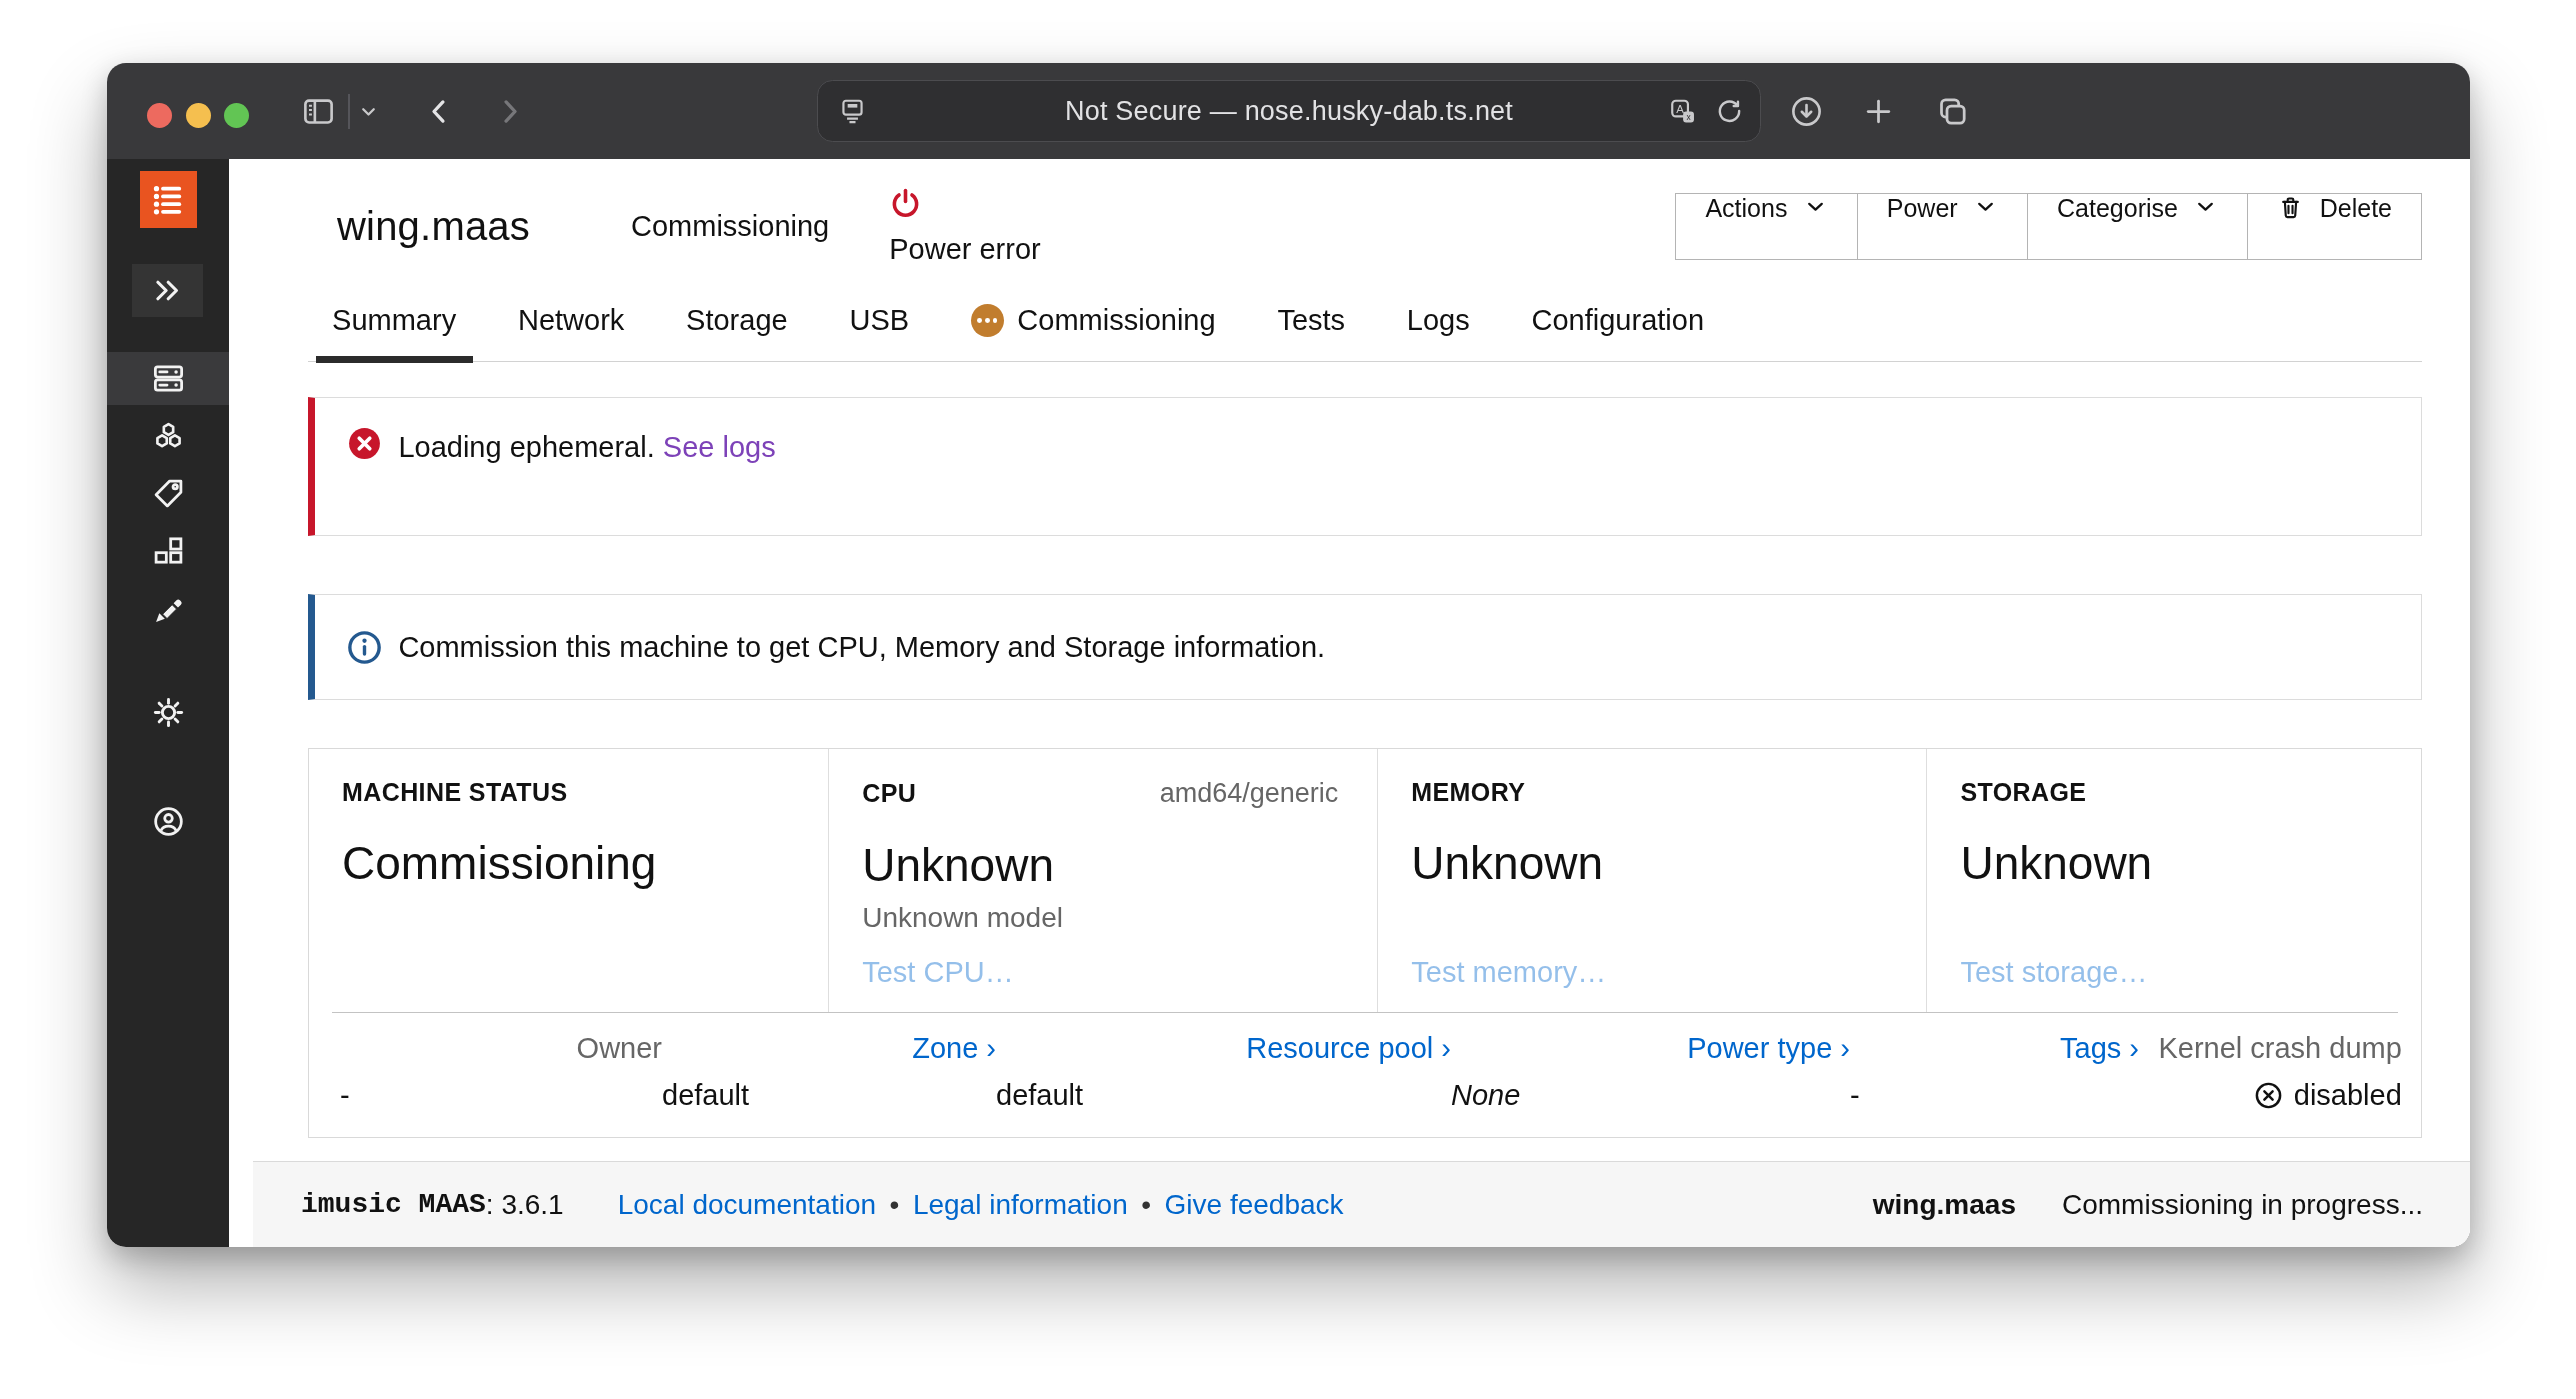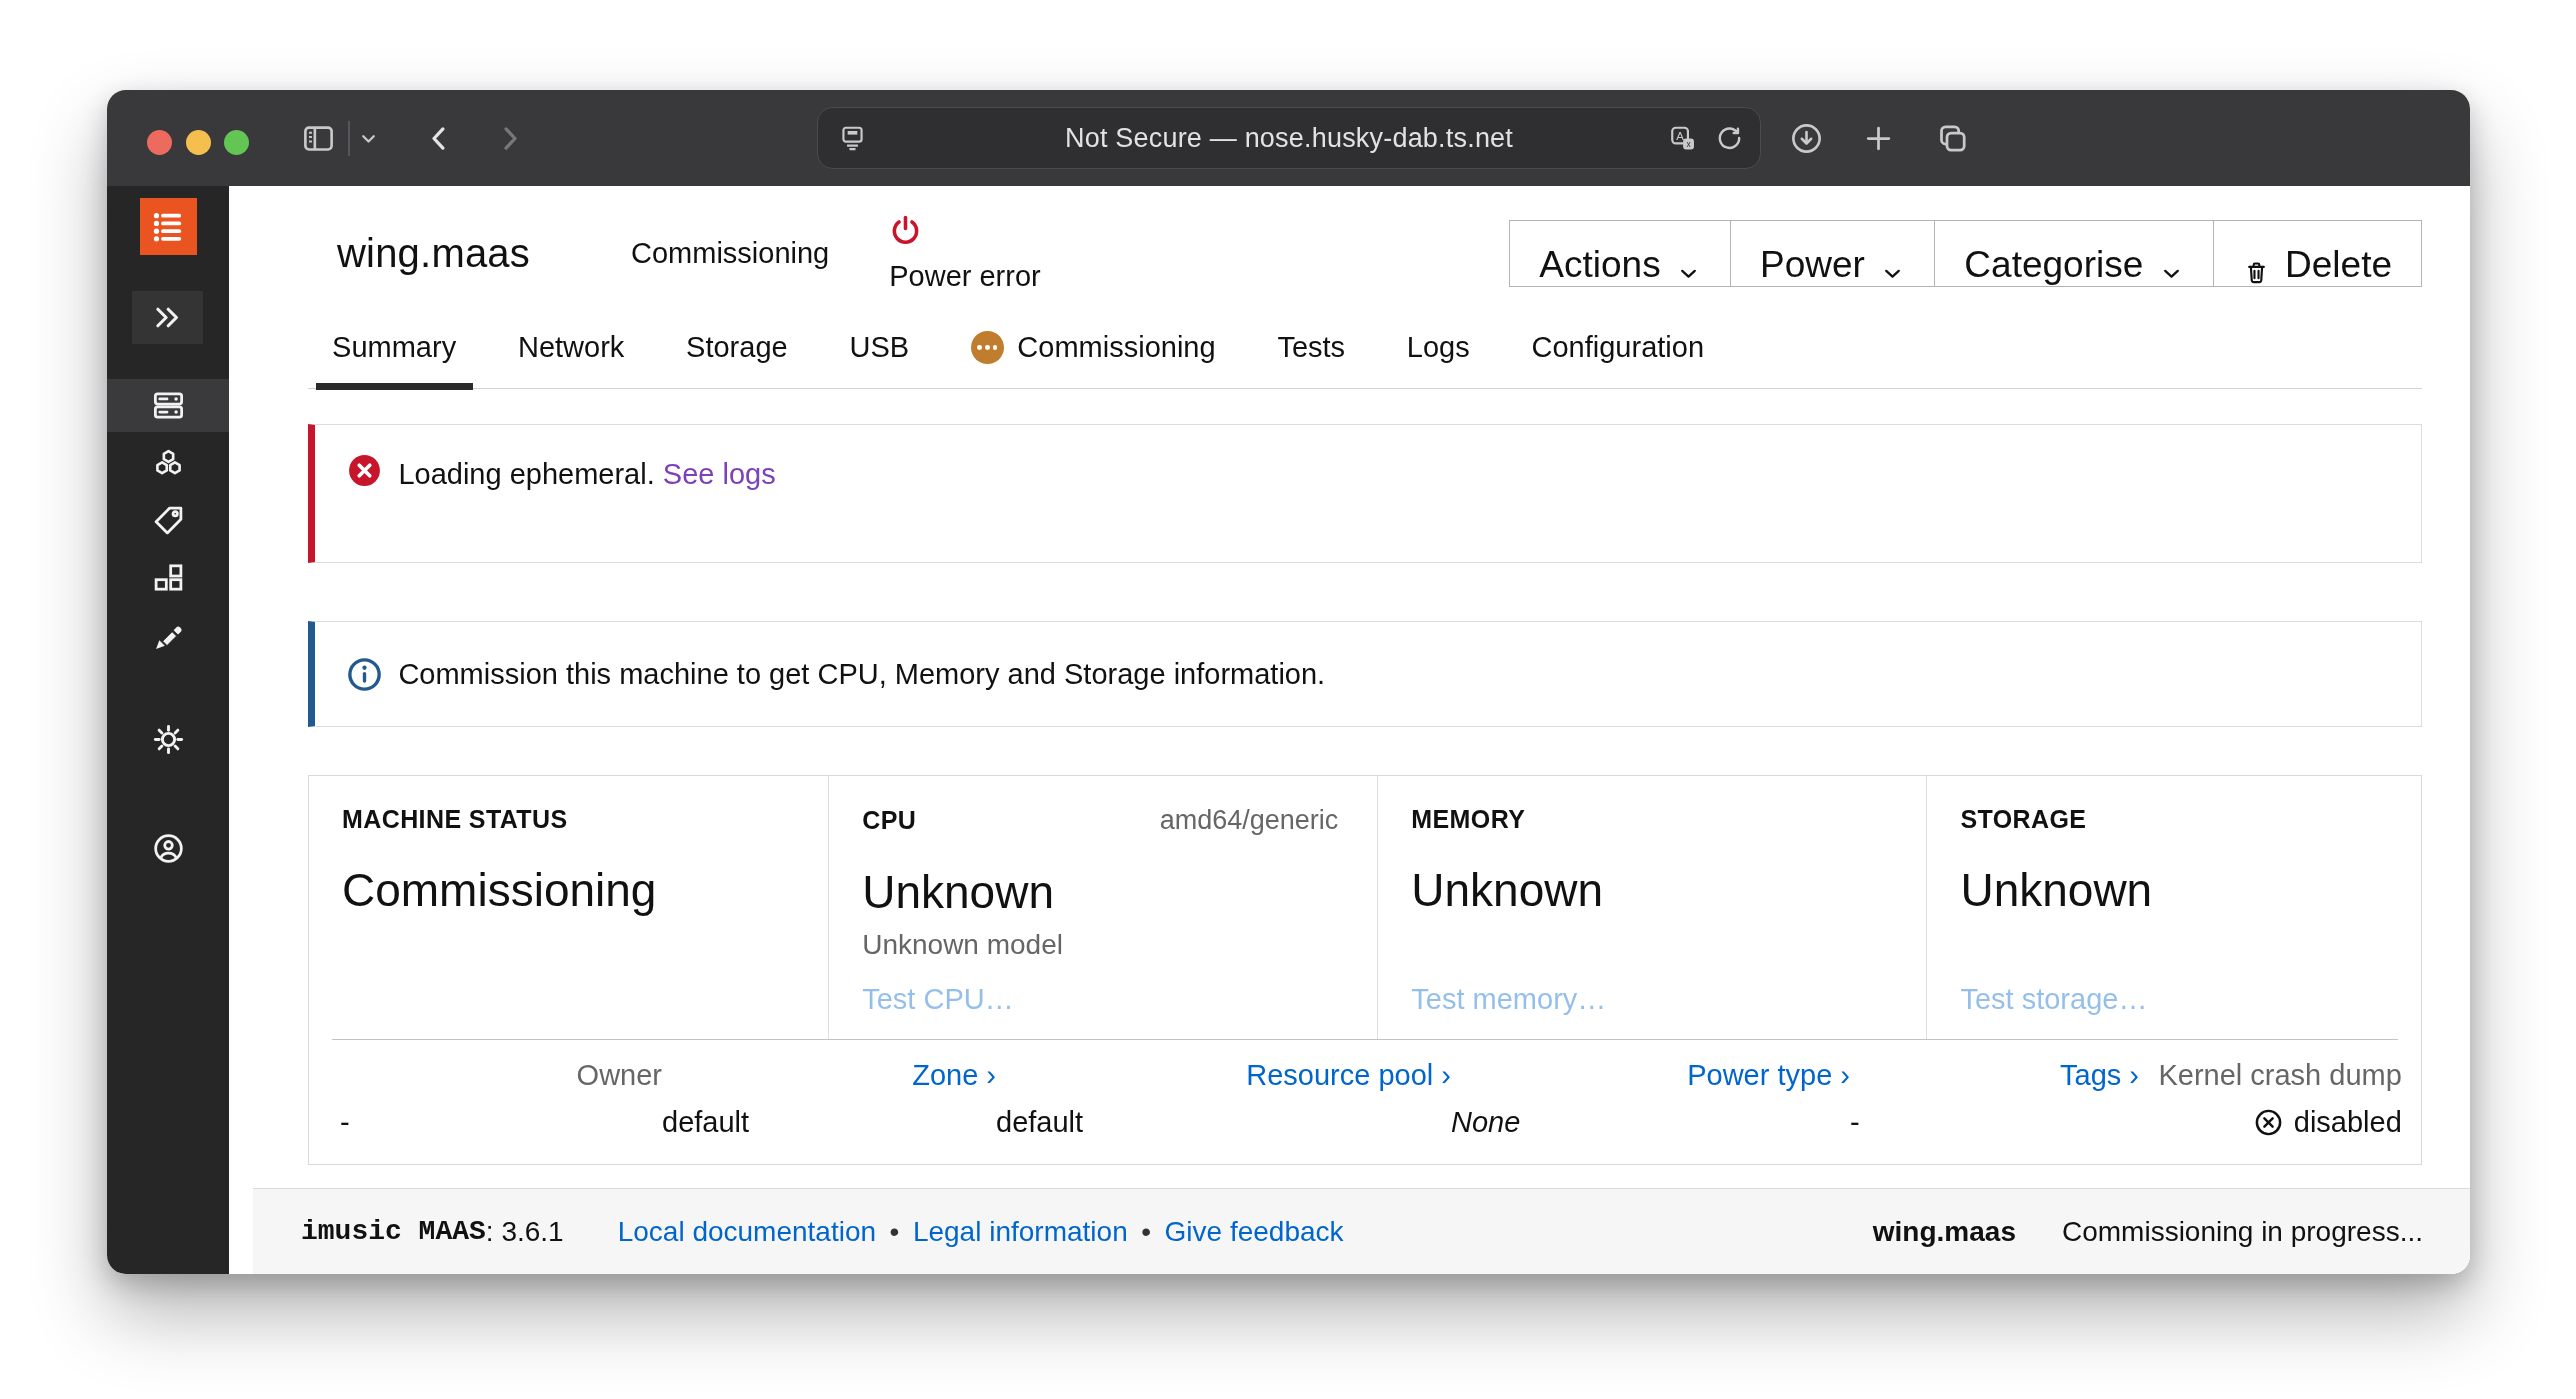--- a/index.html
+++ b/index.html
@@ -2,21 +2,21 @@
 <html><head>
 <meta charset="utf-8">
 <style>
   html,body{margin:0;padding:0;}
   body{
     width:2576px;height:1400px;background:#ffffff;position:relative;overflow:hidden;
     font-family:"Liberation Sans","DejaVu Sans",sans-serif;color:#111;
     -webkit-font-smoothing:antialiased;
   }
   .window{
-    position:absolute;left:107px;top:90px;width:2363px;height:1184px;
+    position:absolute;left:107px;top:63px;width:2363px;height:1184px;
     border-radius:19px;overflow:hidden;background:#fff;
     box-shadow:0 39px 77px rgba(0,0,0,.30),0 9.6px 27px rgba(0,0,0,.20);
     display:flex;flex-direction:column;
   }
   
   .chrome{position:relative;height:96px;flex:0 0 96px;background:#39393b;}
   .tl{position:absolute;top:40px;width:25px;height:25px;border-radius:50%;}
   .tl.red{left:40px;background:#ed6a5f;}
   .tl.yellow{left:79px;background:#f5bf4f;}
   .tl.green{left:117px;background:#62c554;}
@@ -37,21 +37,21 @@
   .nav-item{position:absolute;left:0;width:122px;height:53px;display:flex;align-items:center;justify-content:center;}
   .nav-item.active{background:#3a3a3c;}
   .content{flex:1;display:flex;flex-direction:column;min-width:0;background:#fff;}
   .content-pad{padding-left:55px;padding-right:48px;}
   
   .page-header{margin-top:33px;display:flex;align-items:center;height:69px;padding-left:84px;}
   .hostname{font-size:40px;font-weight:400;letter-spacing:0.2px;}
   .hdr-status{margin-left:101px;font-size:29px;}
   .power-chip{margin-left:60px;display:flex;align-items:flex-start;gap:13.5px;font-size:29px;flex-direction:column;}
   .btn-group{margin-left:auto;display:flex;border:1.9px solid #b4b4b4;background:#fff;height:67px;box-sizing:border-box;}
-  .btn{display:flex;align-items:flex-end;gap:15.4px;padding:0 29px;font-size:37px;color:#111;border-right:1.9px solid #b4b4b4;cursor:default;background:#fff;}
+  .btn{display:flex;align-items:flex-start;gap:15.4px;padding:0 29px;font-size:25px;color:#111;border-right:1.9px solid #b4b4b4;cursor:default;background:#fff;}
   .btn:last-child{border-right:none;}
   
   .tabs-wrap{margin-top:19px;}
   .tabs{display:flex;gap:29px;border-bottom:1.9px solid #d2d2d2;padding-left:7.7px;}
   .tab{height:81px;display:flex;align-items:center;gap:13.5px;padding:0 16.4px;font-size:29px;color:#111;position:relative;}
   .tab.active::after{content:"";position:absolute;left:0;right:0;bottom:-1.9px;height:6.7px;background:#2b2b2b;}
   .status-dot{width:33px;height:33px;border-radius:50%;background:#c17d2e;display:flex;align-items:center;justify-content:center;gap:2.9px;}
   .status-dot i{width:4.8px;height:4.8px;border-radius:50%;background:#fff;}
   
   .alert{border:1.9px solid #dcdcdc;box-sizing:border-box;background:#fff;display:flex;align-items:flex-start;}

